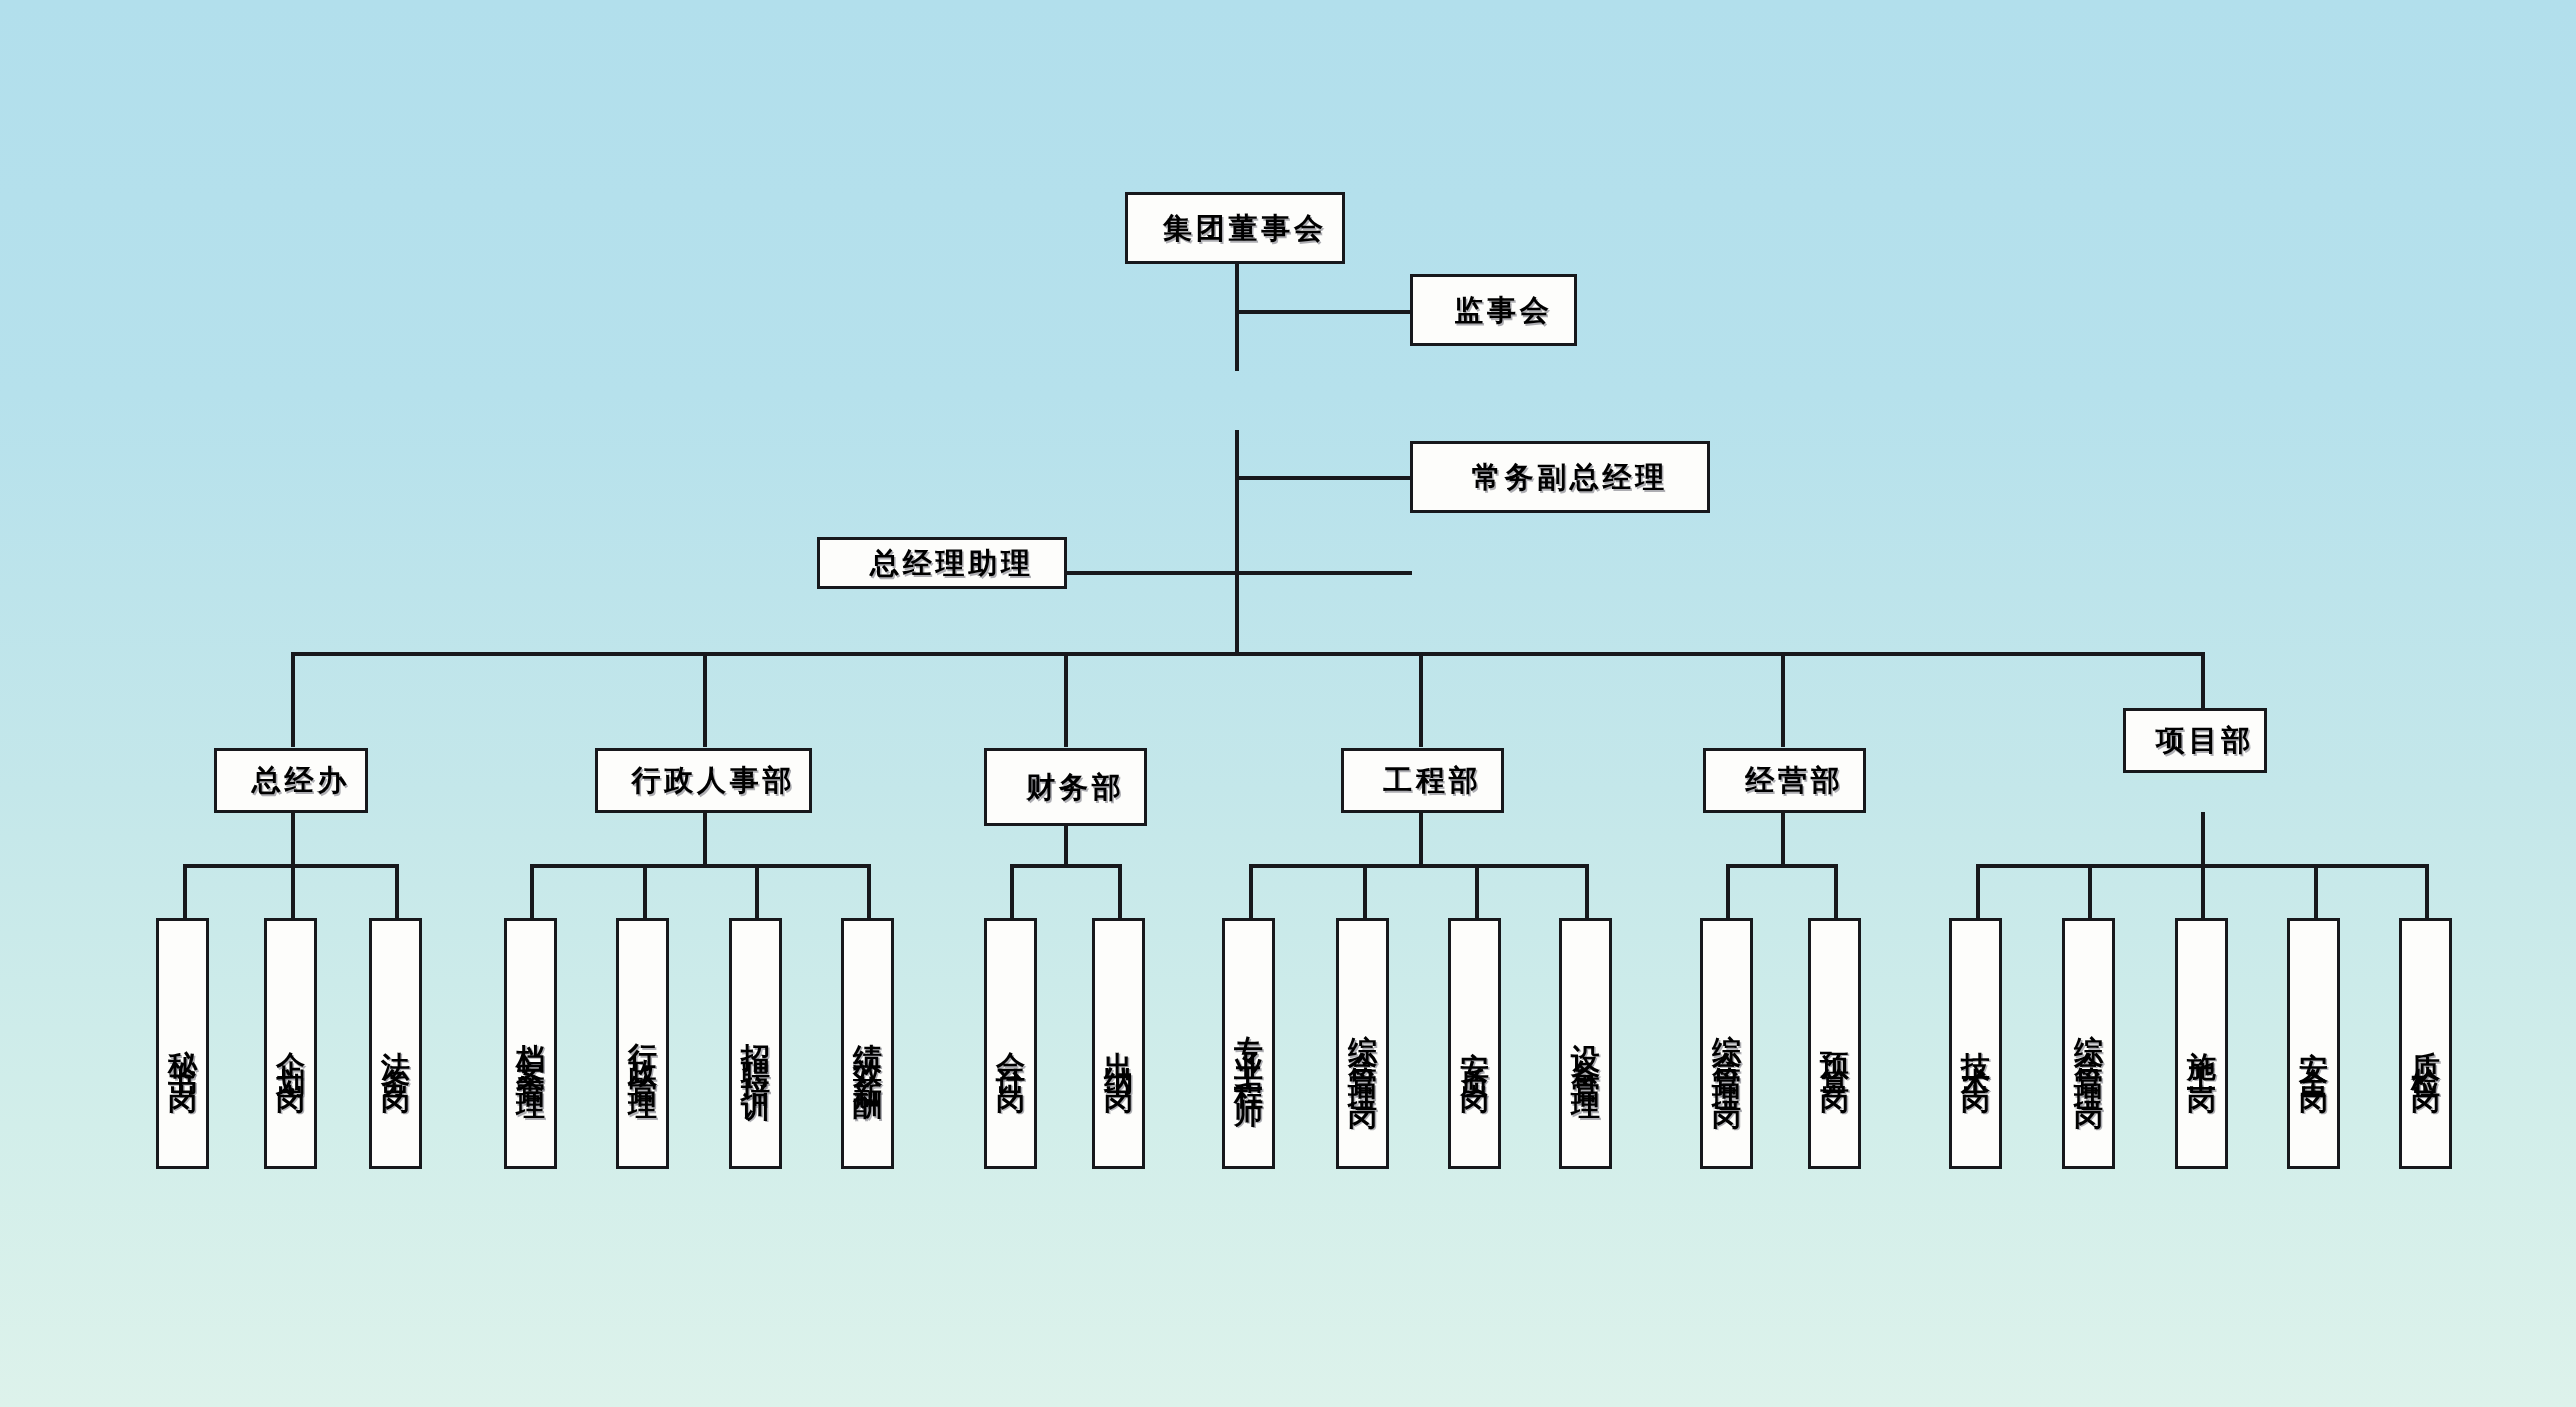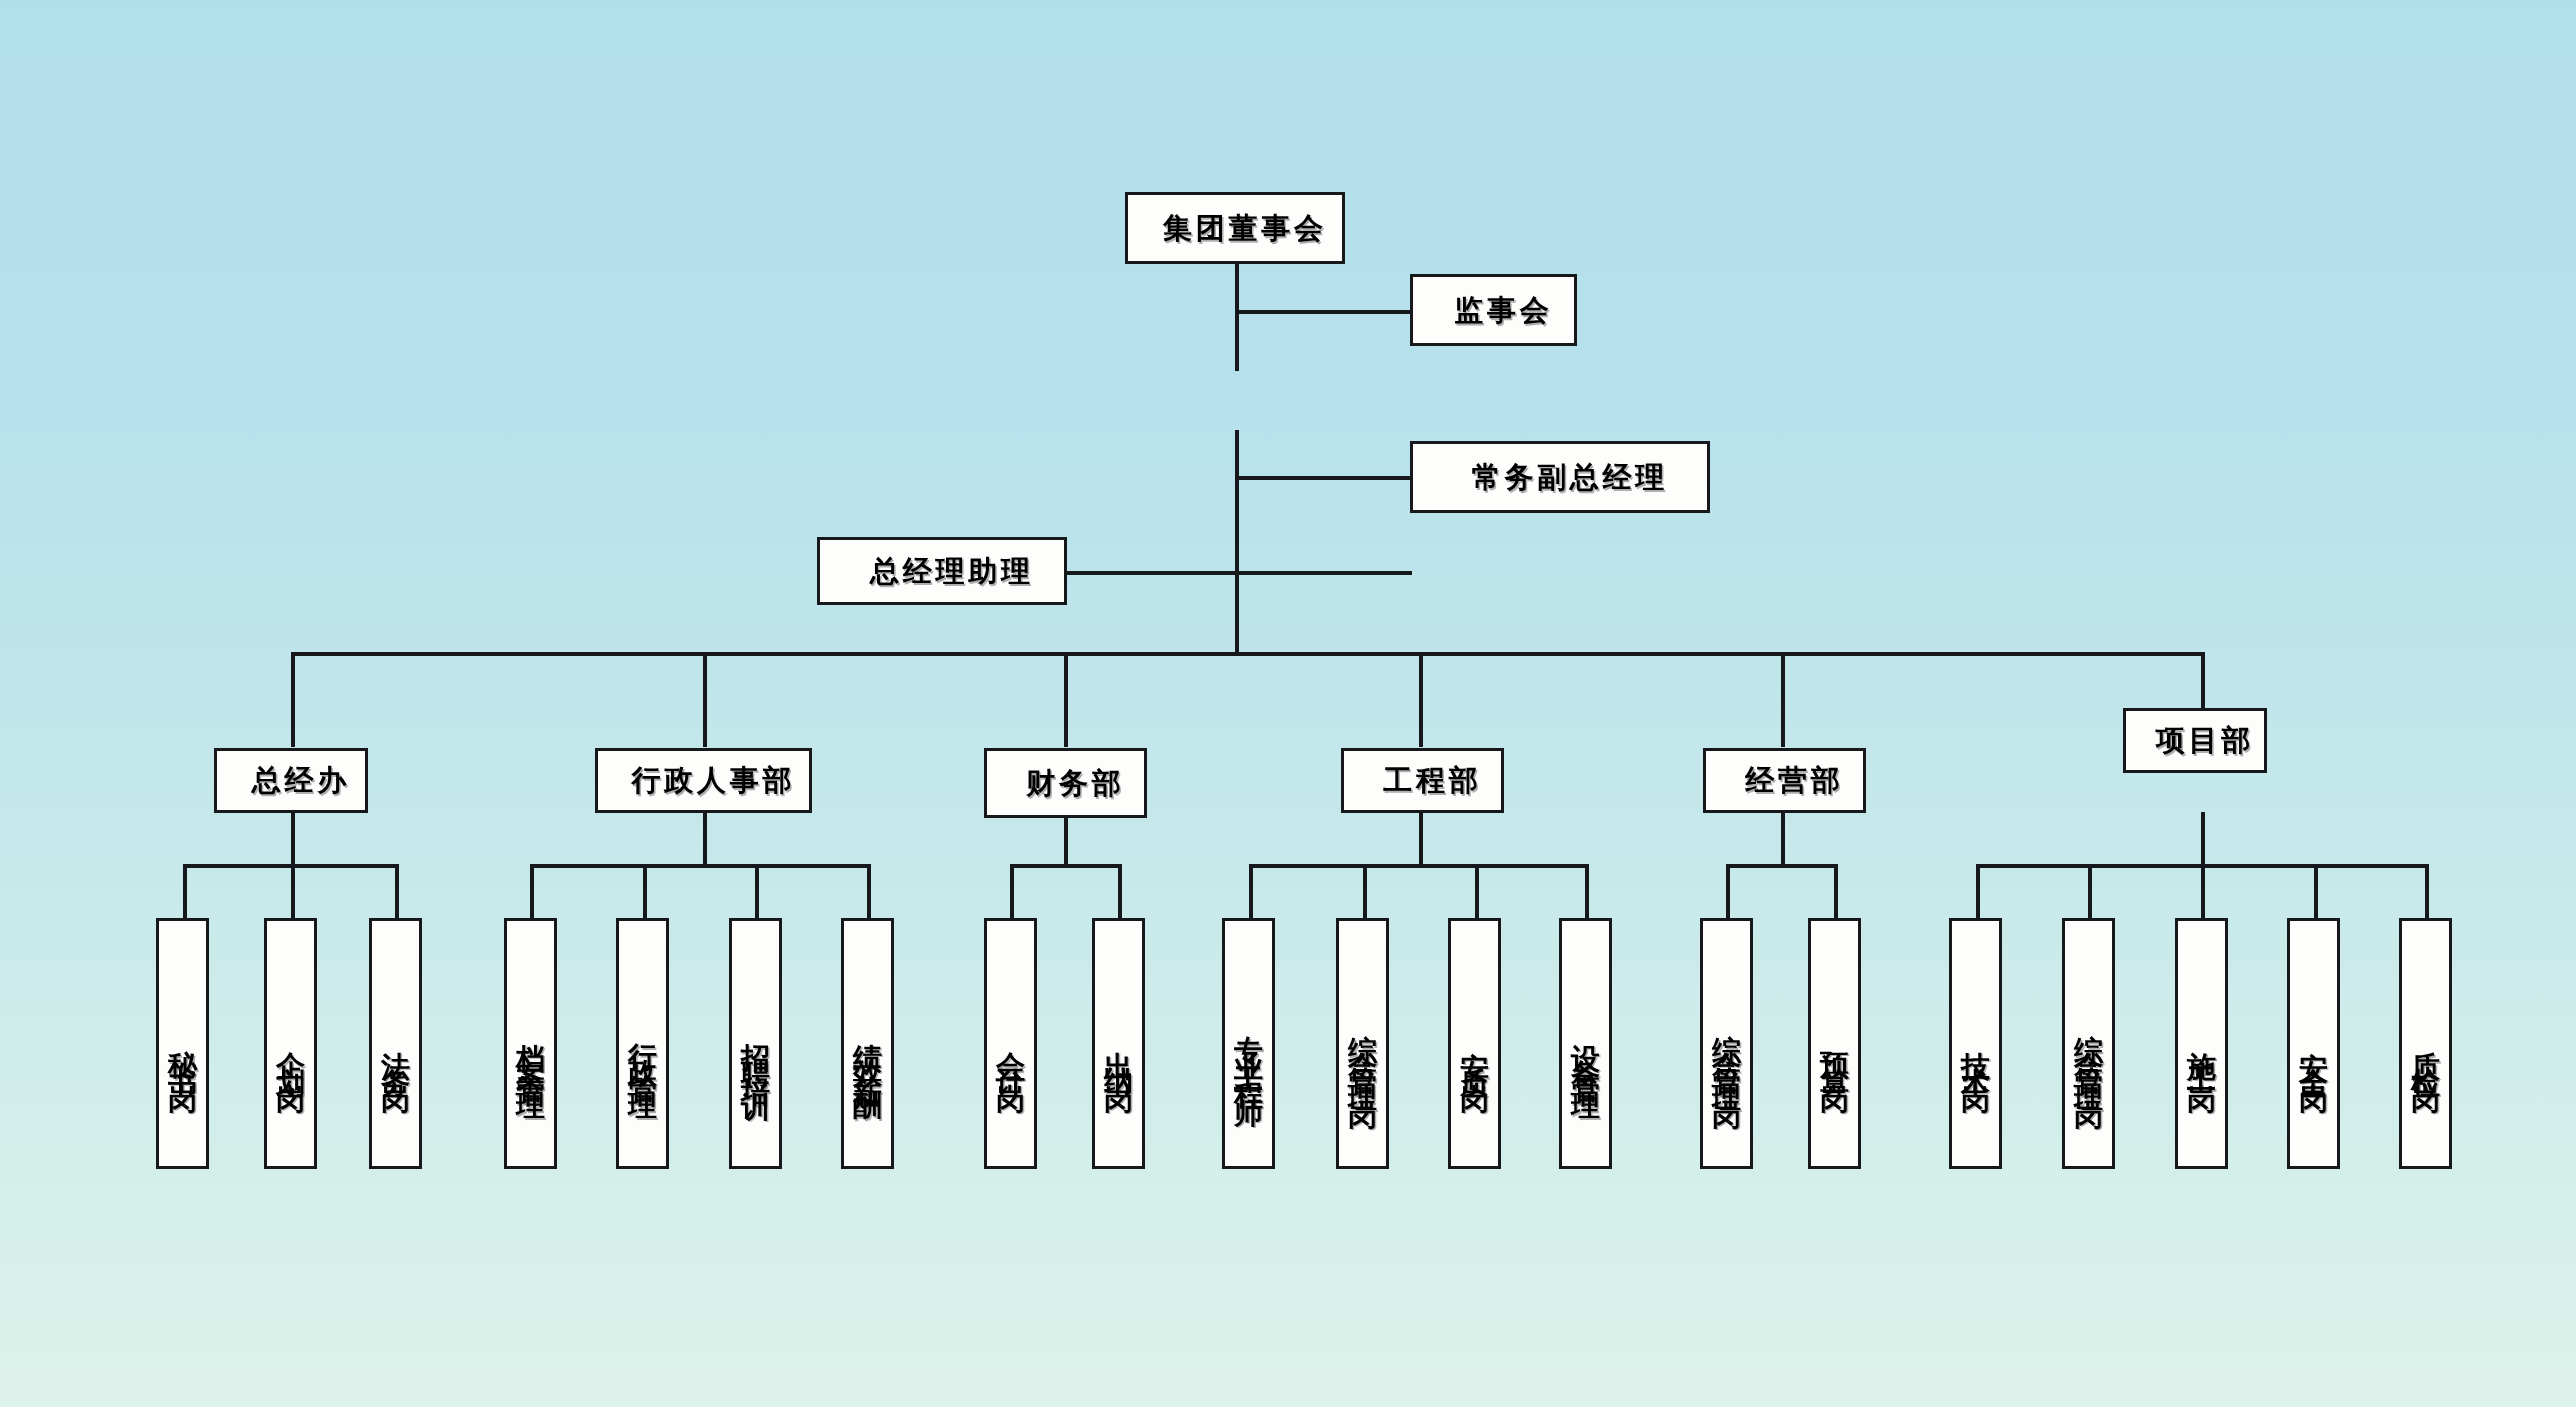--- a/index.html
+++ b/index.html
@@ -139,33 +139,33 @@
   <div class="box top-level" style="left:1410px; top:274px; width:167px; height:72px;">
     <span>监事会</span>
   </div>
 
 
   <div class="box top-level" style="left:1410px; top:441px; width:300px; height:72px;">
     <span>常务副总经理</span>
   </div>
 
 
-  <div class="box top-level" style="left:817px; top:537px; width:250px; height:68px;">
+  <div class="box top-level" style="left:817px; top:537px; width:250px; height:52px;">
     <span>总经理助理</span>
   </div>
 
   <div class="box dept" style="left:214px; top:748px; width:154px; height:65px;">
     <span>总经办</span>
   </div>
 
   <div class="box dept" style="left:595px; top:748px; width:217px; height:65px;">
     <span>行政人事部</span>
   </div>
 
-  <div class="box dept" style="left:984px; top:748px; width:163px; height:70px;text-align:center;">
+  <div class="box dept" style="left:984px; top:748px; width:163px; height:78px;text-align:center;">
     <span>财务部</span>
   </div>
 
   <div class="box dept" style="left:1341px; top:748px; width:163px; height:65px;">
     <span>工程部</span>
   </div>
 
   <div class="box dept" style="left:1703px; top:748px; width:163px; height:65px;">
     <span>经营部</span>
   </div>

